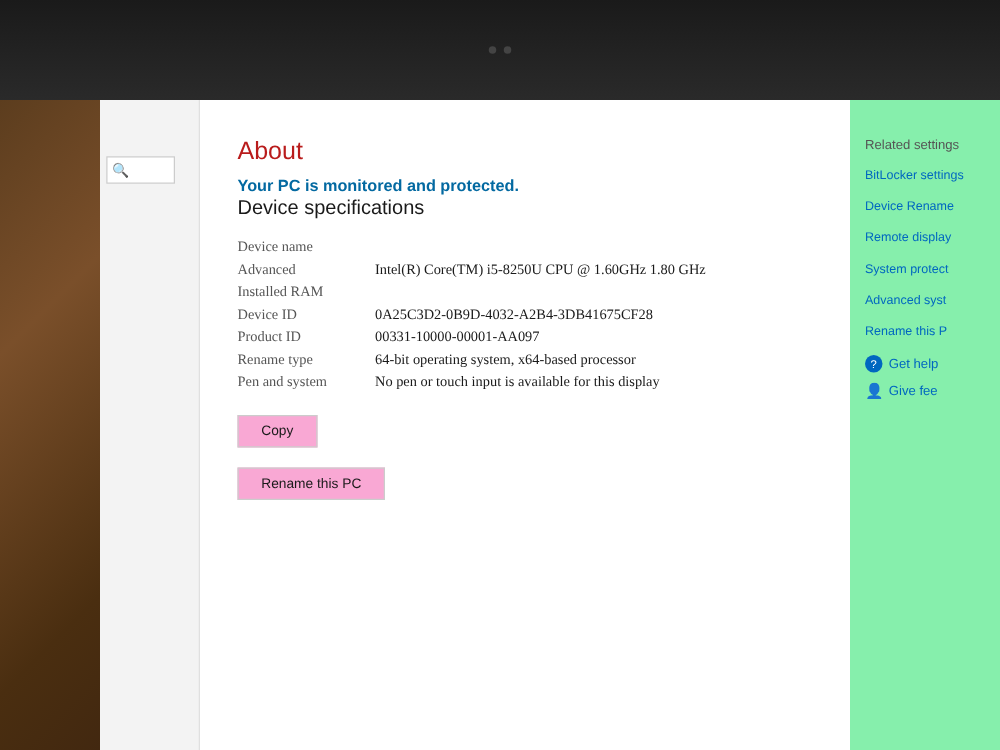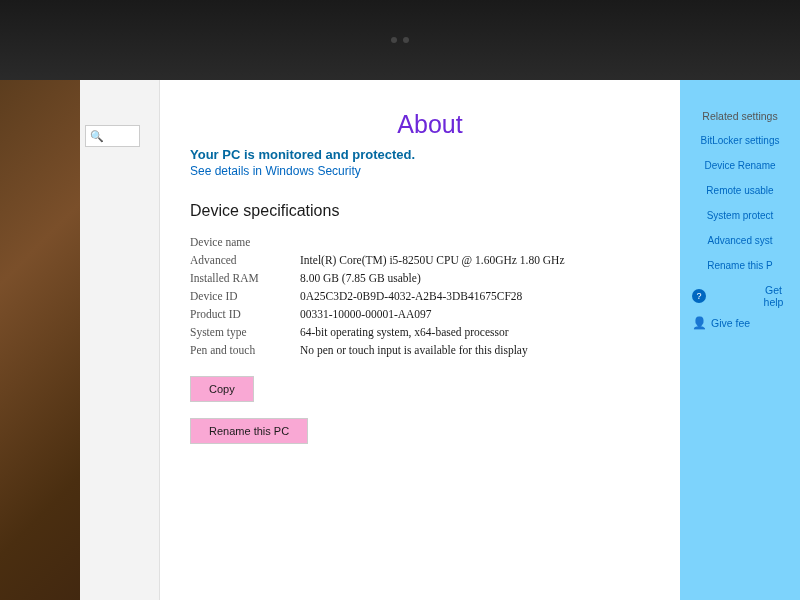--- a/index.html
+++ b/index.html
@@ -81,25 +81,24 @@
       left: 80px;
       top: 0;
       width: 540px;
       height: 100%;
       background: white;
       padding: 30px 30px;
       overflow-y: auto;
     }
 
     .page-title {
-      font-size: 25px;
+      font-size: 20px;
       font-weight: 300;
-      color: #6d28d9;
+      color: #b91c1c;
       margin-bottom: 8px;
-      text-align: center;
     }
 
     .security-status {
       font-size: 13px;
       font-weight: 600;
       color: #0369a1;
       margin-bottom: 2px;
     }
 
     .security-link {
@@ -152,23 +151,22 @@
       margin-bottom: 8px;
     }
 
     
     .right-panel {
       position: absolute;
       right: 0;
       top: 0;
       width: 120px;
       height: 100%;
-      background: #7dd3fc;
+      background: #86efac;
       padding: 30px 12px;
-      text-align: center;
     }
 
     .related-heading {
       font-size: 10.5px;
       color: #555;
       margin-bottom: 12px;
     }
 
     .related-link {
       font-size: 10px;
@@ -196,21 +194,20 @@
       display: flex;
       align-items: center;
       justify-content: center;
       color: white;
       font-size: 9px;
     }
 
     .help-text {
       font-size: 10.5px;
       color: #0067c0;
-      margin-left: 48px;
     }
 
     .feedback-row {
       display: flex;
       align-items: center;
     }
 
     .feedback-icon {
       width: 14px;
       height: 14px;
@@ -252,51 +249,49 @@
       <span class="search-icon-small">🔍</span>
     </div>
   </div>
 
   <div class="main-content">
 
     <h1 class="page-title">About</h1>
 
     <p class="security-status">Your PC is monitored and protected.</p>
 
-    <a class="security-link">See details in Windows Security</a>
 
     <h2 class="section-title">Device specifications</h2>
 
     <div class="spec-table">
 
     <div class="spec-row">
           <span class="spec-label">Device name</span>
         </div>
         <div class="spec-row">
           <span class="spec-label">Advanced</span>
           <span class="spec-value">Intel(R) Core(TM) i5-8250U CPU @ 1.60GHz   1.80 GHz</span>
         </div>
         <div class="spec-row">
           <span class="spec-label">Installed RAM</span>
-          <span class="spec-value">8.00 GB (7.85 GB usable)</span>
         </div>
         <div class="spec-row">
           <span class="spec-label">Device ID</span>
           <span class="spec-value">0A25C3D2-0B9D-4032-A2B4-3DB41675CF28</span>
         </div>
         <div class="spec-row">
           <span class="spec-label">Product ID</span>
           <span class="spec-value">00331-10000-00001-AA097</span>
         </div>
         <div class="spec-row">
-          <span class="spec-label">System type</span>
+          <span class="spec-label">Rename type</span>
           <span class="spec-value">64-bit operating system, x64-based processor</span>
         </div>
         <div class="spec-row">
-          <span class="spec-label">Pen and touch</span>
+          <span class="spec-label">Pen and system</span>
           <span class="spec-value">No pen or touch input is available for this display</span>
         </div>
       </div>
 
     <div>
       <button class="btn">Copy</button>
     </div>
 
     <div style="margin-top:8px;">
       <button class="btn">Rename this PC</button>
@@ -305,21 +300,21 @@
   </div>
 
   <div class="right-panel">
 
     <div class="related-heading">Related settings</div>
 
     <div>
 
     <a class="related-link">BitLocker settings</a>
         <a class="related-link">Device Rename</a>
-        <a class="related-link">Remote usable</a>
+        <a class="related-link">Remote display</a>
         <a class="related-link">System protect</a>
         <a class="related-link">Advanced syst</a>
         <a class="related-link">Rename this P</a>
       </div>
 
     <div class="get-help-row">
       <div class="help-icon">?</div>
       <span class="help-text">Get help</span>
     </div>
 

